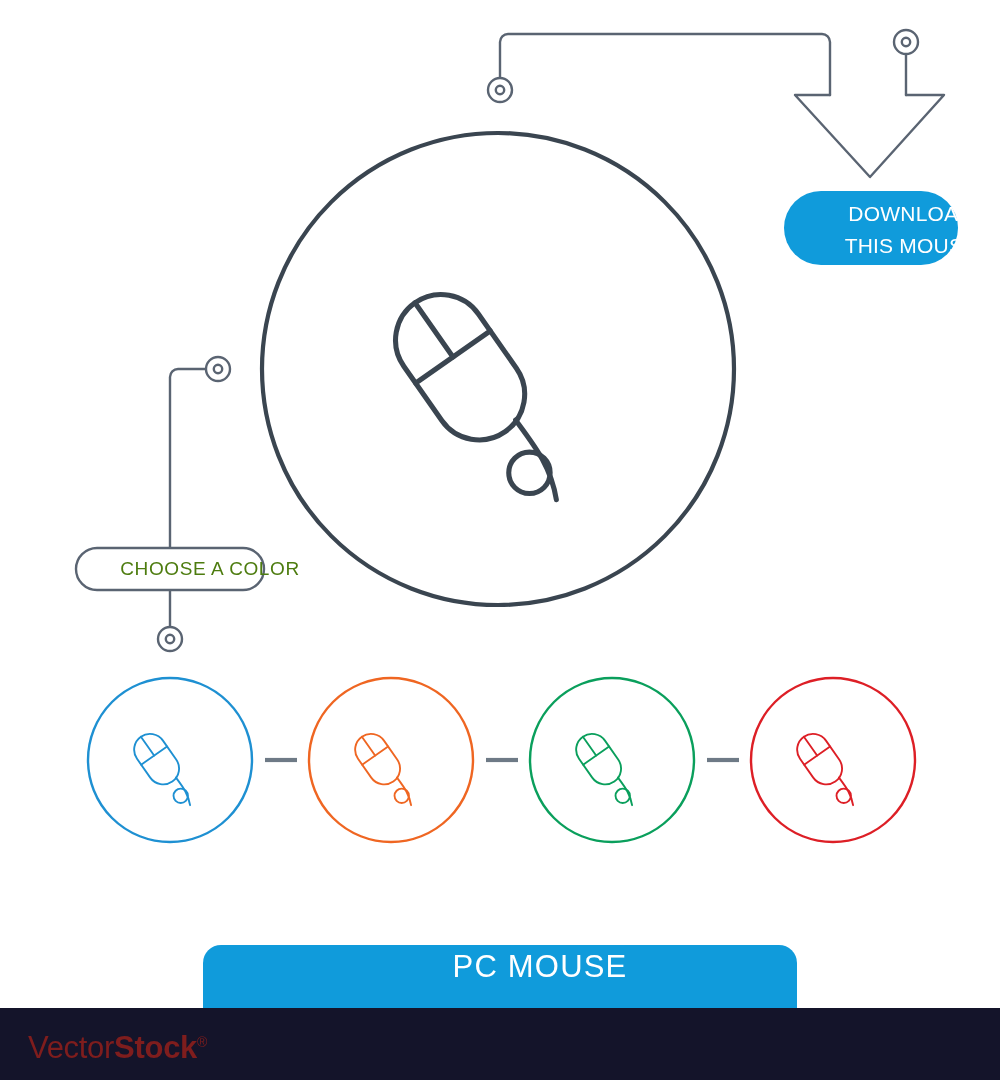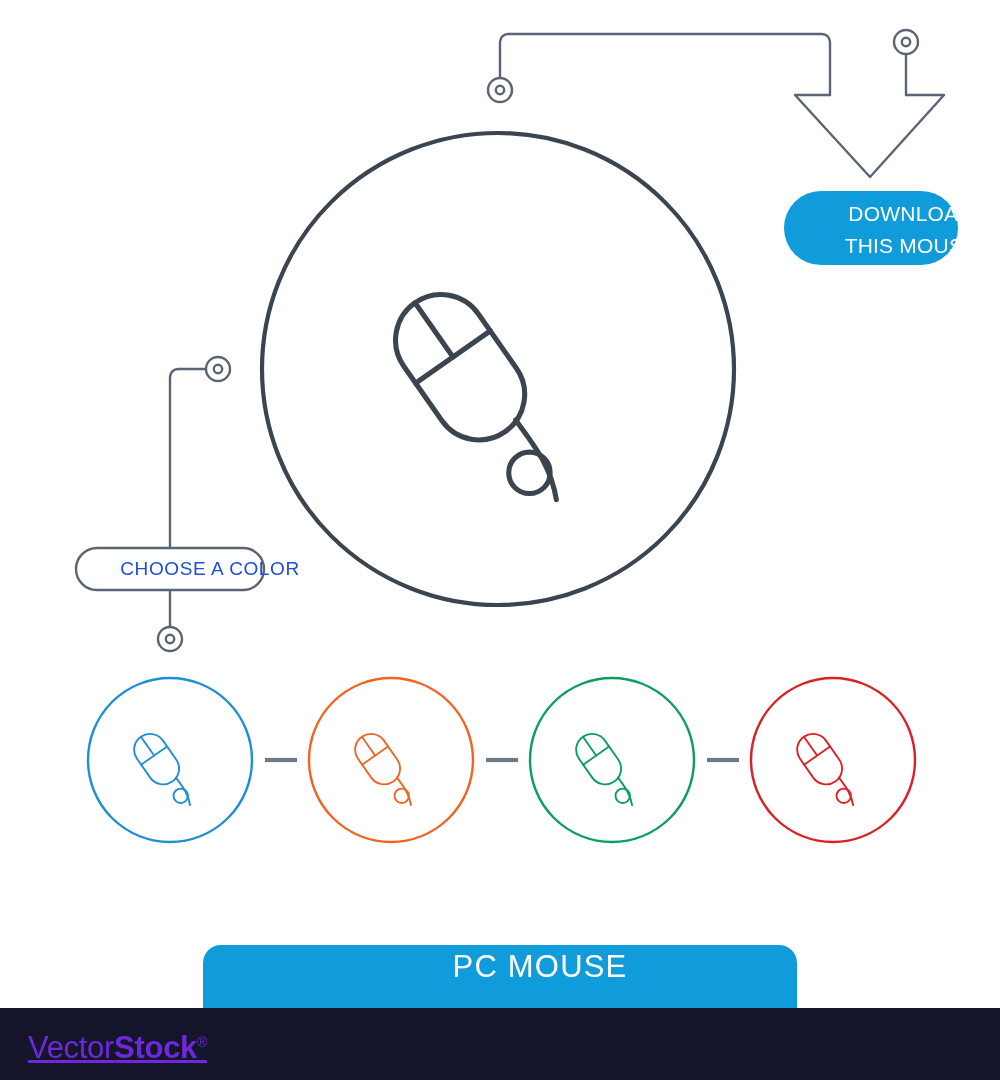--- a/index.html
+++ b/index.html
@@ -44,21 +44,21 @@
     width: 170px;
     color: #ffffff;
     font-size: 21px;
     line-height: 32px;
     letter-spacing: 0.2px;
   }
   #choose-color-label {
     left: 78px;
     top: 556px;
     width: 184px;
-    color: #1d4ed8;
+    color: #4d7c0f;
     font-size: 19px;
     line-height: 26px;
     letter-spacing: 0.6px;
   }
   #title-label {
     left: 203px;
     top: 947px;
     width: 594px;
     color: #ffffff;
     font-size: 31px;
@@ -71,26 +71,25 @@
     left: 0;
     top: 1008px;
     width: 1000px;
     height: 72px;
     background: #14142a;
   }
   #vs-logo {
     position: absolute;
     left: 28px;
     top: 1022px;
-    color: #6d28d9;
+    color: #7f1d1d;
     font-size: 31px;
     line-height: 40px;
     letter-spacing: -0.3px;
     font-family: "Liberation Sans", sans-serif;
-    text-decoration: underline;
   }
   #vs-logo .vs-light { font-weight: 300; }
   #vs-logo .vs-bold  { font-weight: 700; }
   #vs-logo .vs-reg {
     font-size: 14px;
     vertical-align: super;
     font-weight: 400;
   }
   #vs-url {
     position: absolute;

